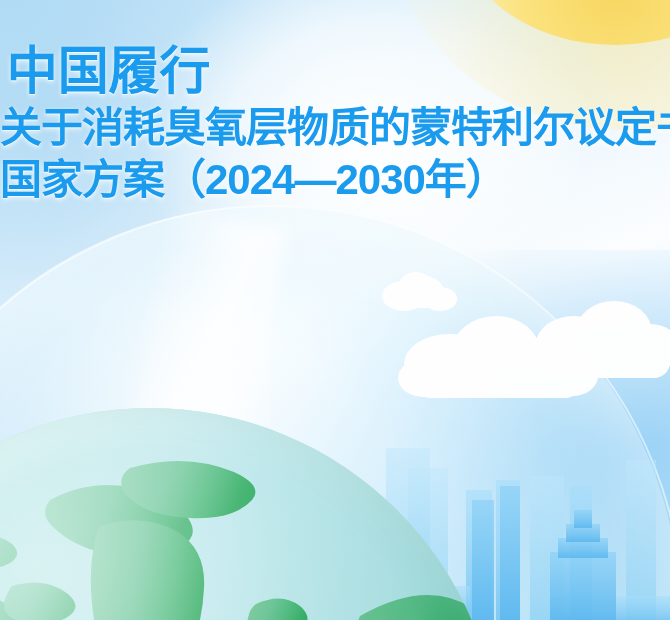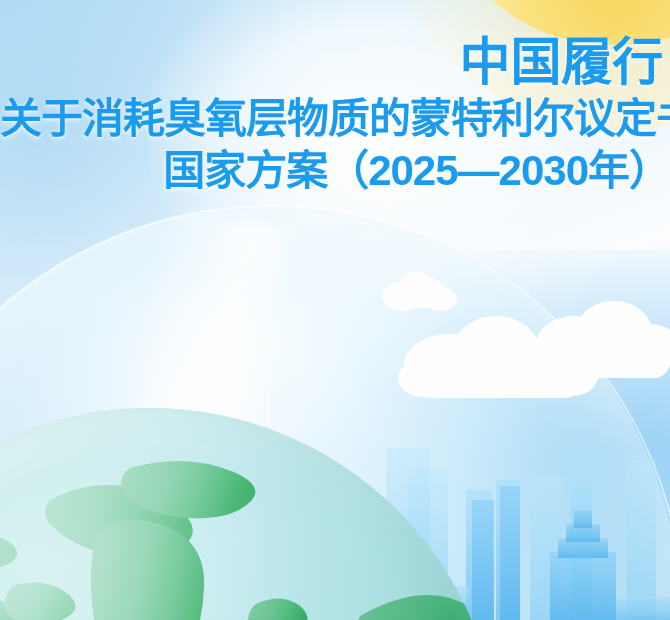--- a/index.html
+++ b/index.html
@@ -109,22 +109,22 @@
     position:absolute; inset:0; border-radius:50%;
     box-shadow:inset -16px -10px 40px rgba(10,120,100,.14), inset 14px 10px 46px rgba(255,255,255,.45);
   }
 
   
   .cloud{ position:absolute; pointer-events:none; }
   .cloud svg{display:block;}
 
   
   .title-block{
-    position:absolute; left:0; top:34px; width:670px;
-    text-align:right;
+    position:absolute; left:0; top:43px; width:670px;
+    text-align:left;
     user-select:none;
   }
   .tline{
     display:block;
     color:#1a9bee;
     font-weight:bold;
     letter-spacing:0px;
     line-height:1.08;
     white-space:nowrap;
     text-shadow:0 1px 0 rgba(255,255,255,.65), 0 2px 5px rgba(255,255,255,.75);
@@ -282,16 +282,16 @@
         <ellipse cx="120" cy="60" rx="30" ry="24"></ellipse>
         <ellipse cx="20" cy="70" rx="22" ry="18"></ellipse>
         <rect x="12" y="58" width="128" height="32" rx="16"></rect>
       </g>
     </svg>
   </div>
 
   <div class="title-block">
     <span class="tline tline-1">中国履行</span>
     <span class="tline tline-2">关于消耗臭氧层物质的蒙特利尔议定书</span>
-    <span class="tline tline-3">国家方案（2025—2030年）</span>
+    <span class="tline tline-3">国家方案（2024—2030年）</span>
   </div>
 
 </div>
 
 </body></html>

